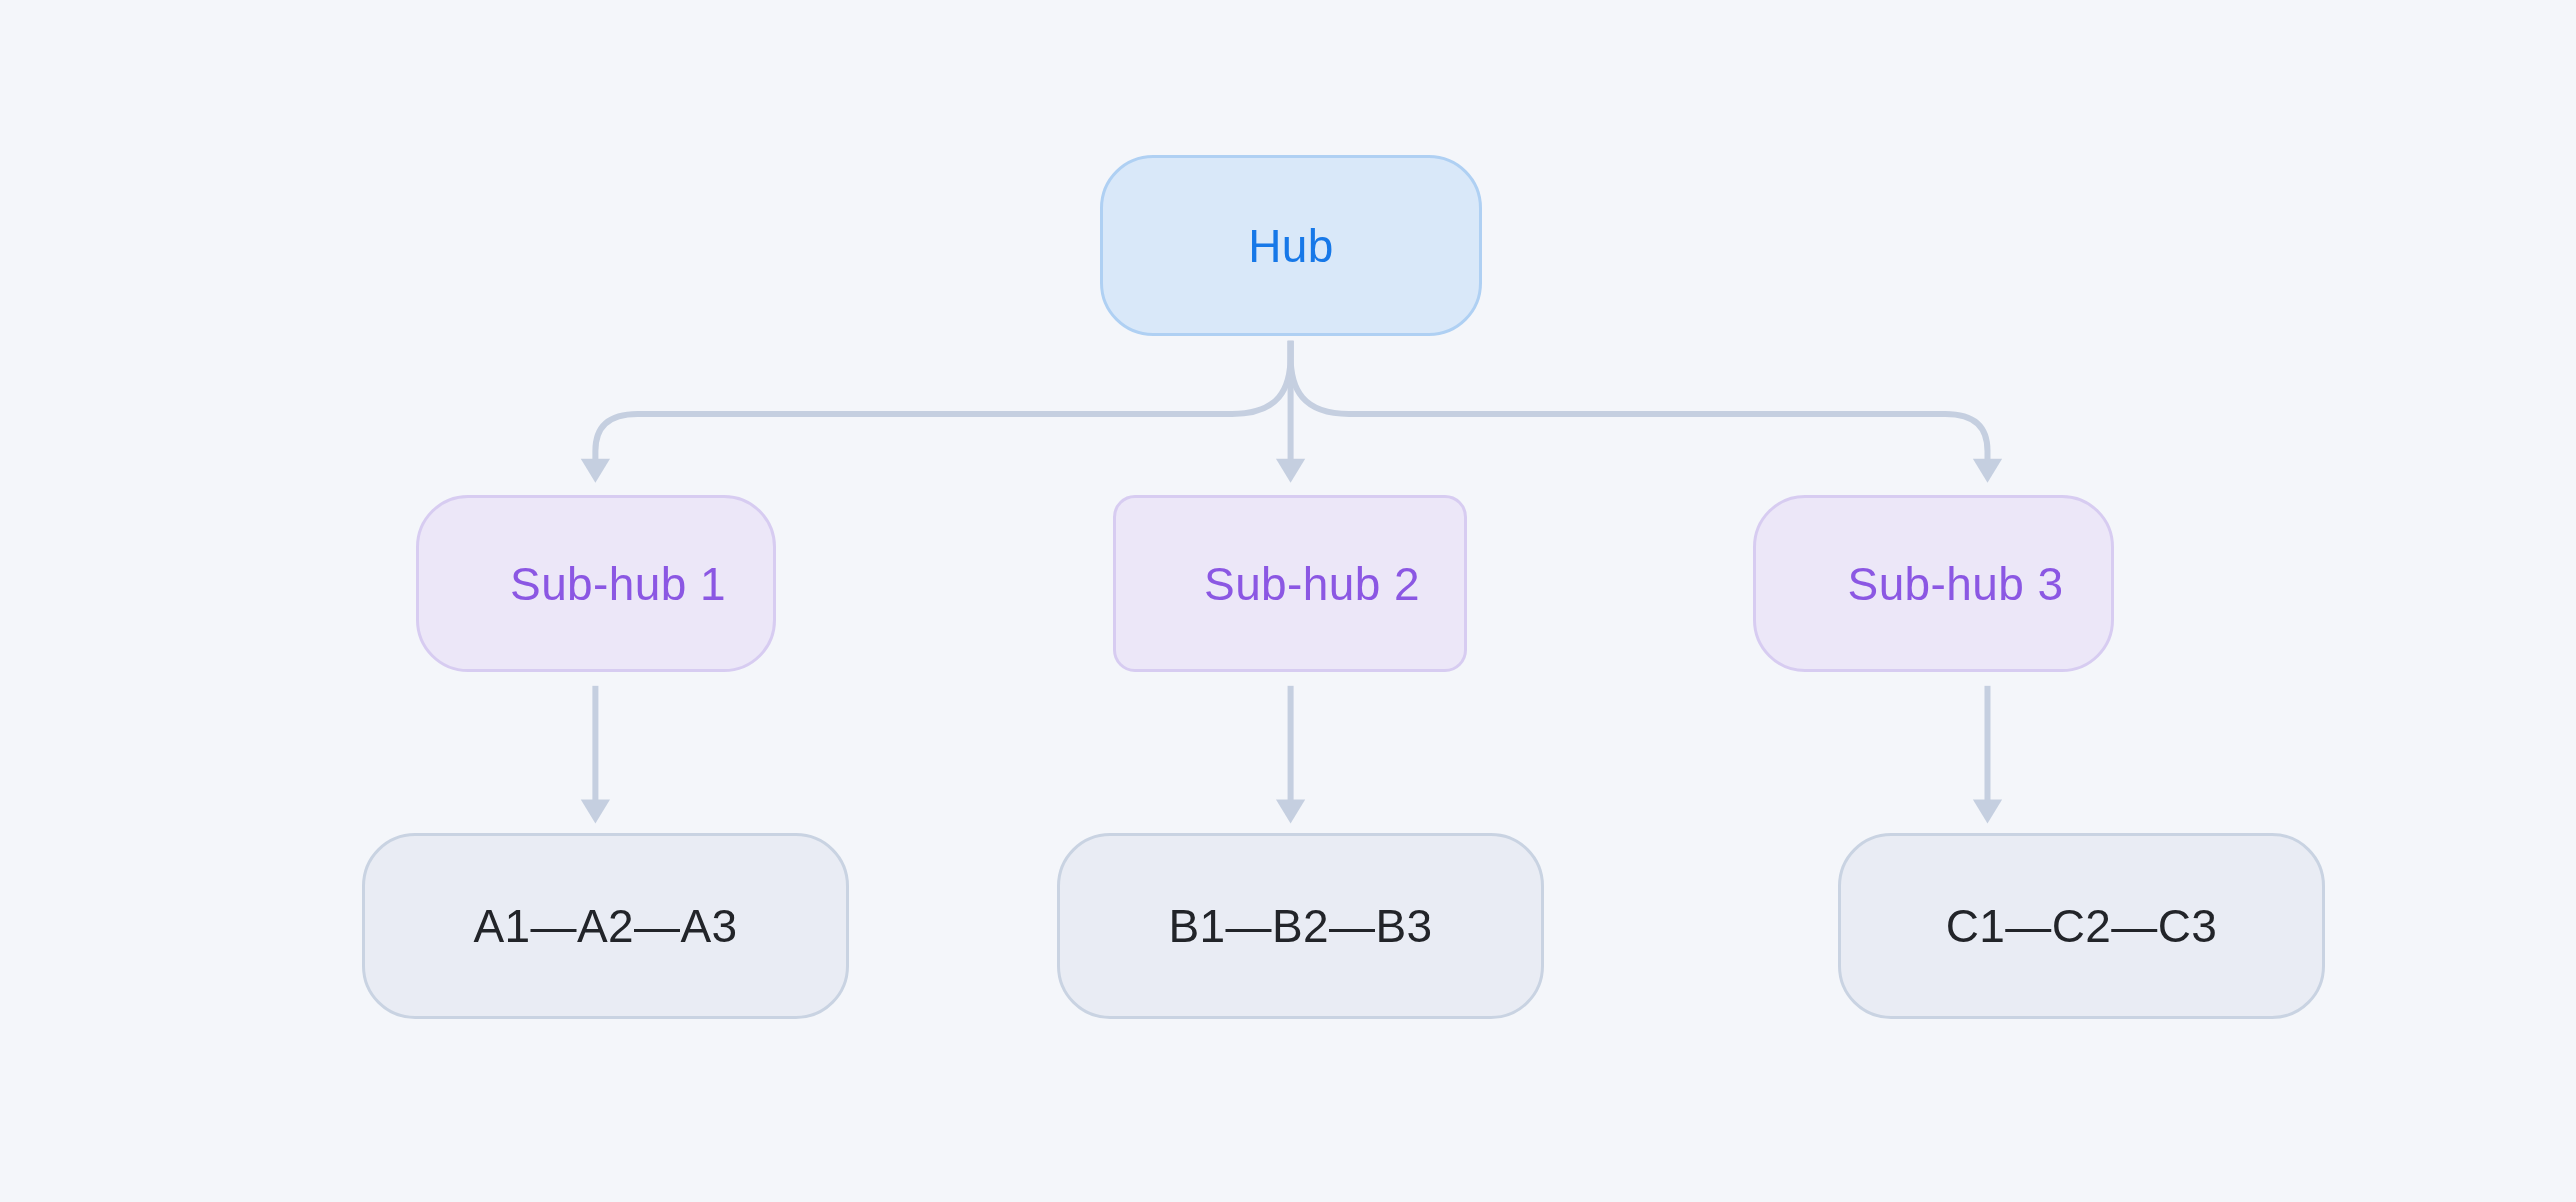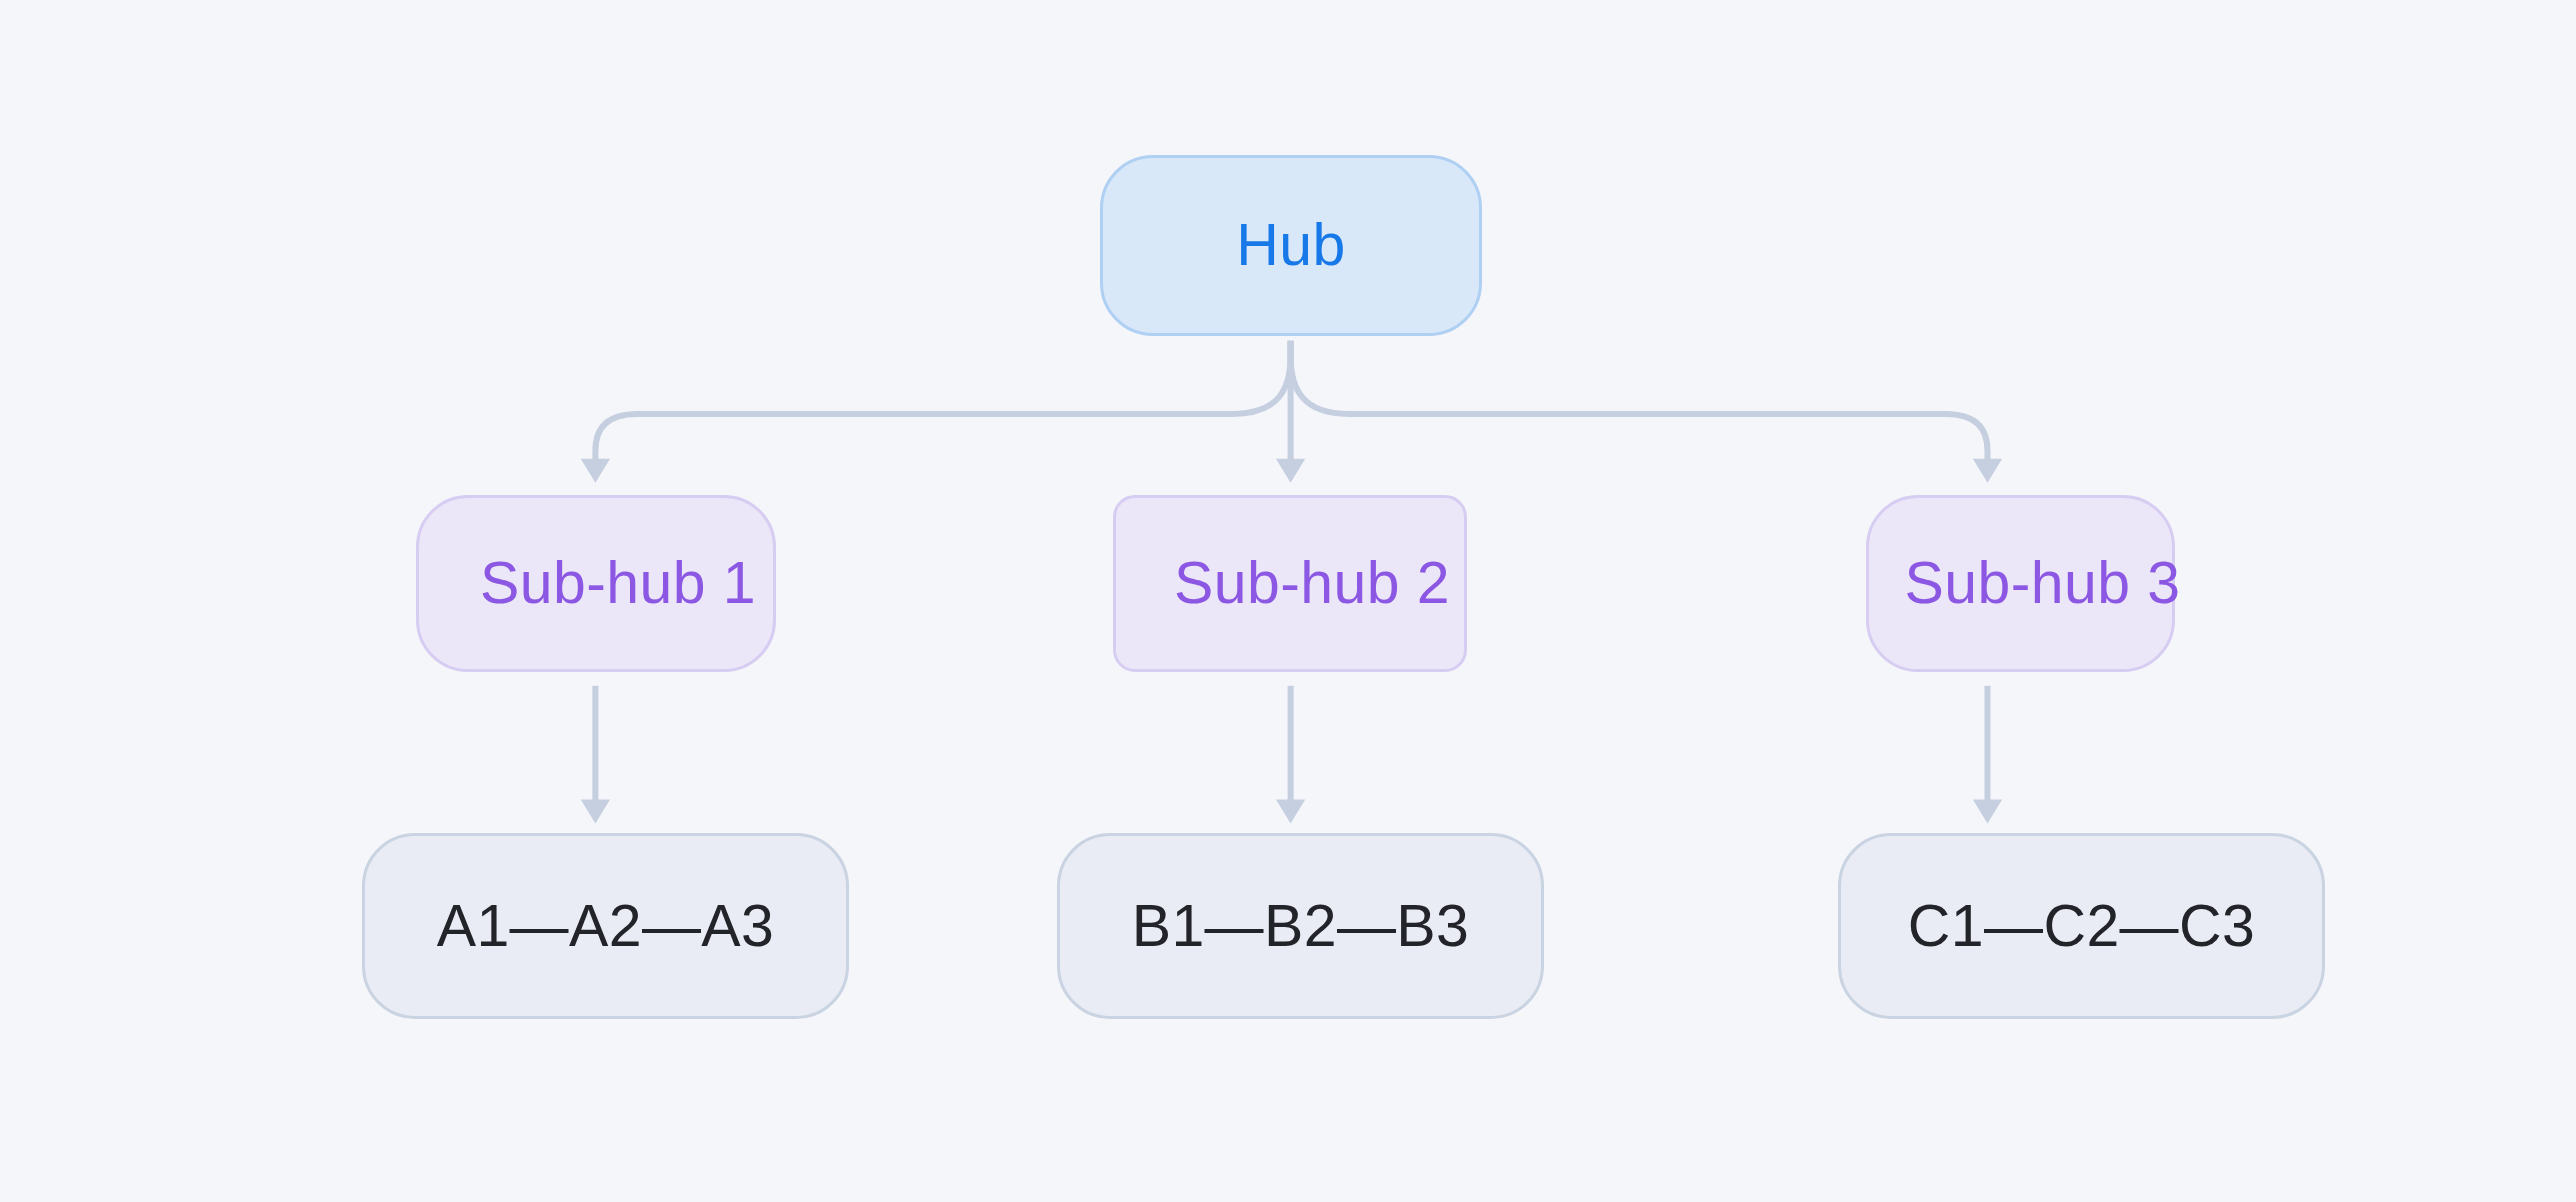--- a/index.html
+++ b/index.html
@@ -37,21 +37,21 @@
     fill: var(--connector, #C5CFE0);
     stroke: none;
   }
   .node {
     position: absolute;
     display: flex;
     align-items: center;
     justify-content: center;
     box-sizing: border-box;
     border-radius: 53px;
-    font-size: 59px;
+    font-size: 46px;
     line-height: 1;
     letter-spacing: 0.4px;
     white-space: nowrap;
   }
   .node-hub {
     left: 1100px;
     top: 155px;
     width: 382px;
     height: 181px;
     background: var(--hub-fill, #D9E8F9);
@@ -62,21 +62,21 @@
     top: 495px;
     height: 177px;
     background: var(--subhub-fill, #ECE7F8);
     border: 3.4px solid var(--subhub-border, #D7CCF1);
     color: var(--subhub-text, #8B57E3);
     border-radius: 52px;
     padding-left: 44px;
   }
   .node-subhub-1 { left: 416px;  width: 360px; }
   .node-subhub-2 { left: 1113px; width: 354px; border-radius: 22px; }
-  .node-subhub-3 { left: 1866px; width: 309px; }
+  .node-subhub-3 { left: 1753px; width: 361px; }
   .node-leaf {
     top: 833px;
     width: 487px;
     height: 186px;
     background: var(--leaf-fill, #E9ECF4);
     border: 3.4px solid var(--leaf-border, #C9D3E2);
     color: var(--leaf-text, #222429);
     margin-left: 10px;
   }
   .node-leaf-1 { left: 352px; }

